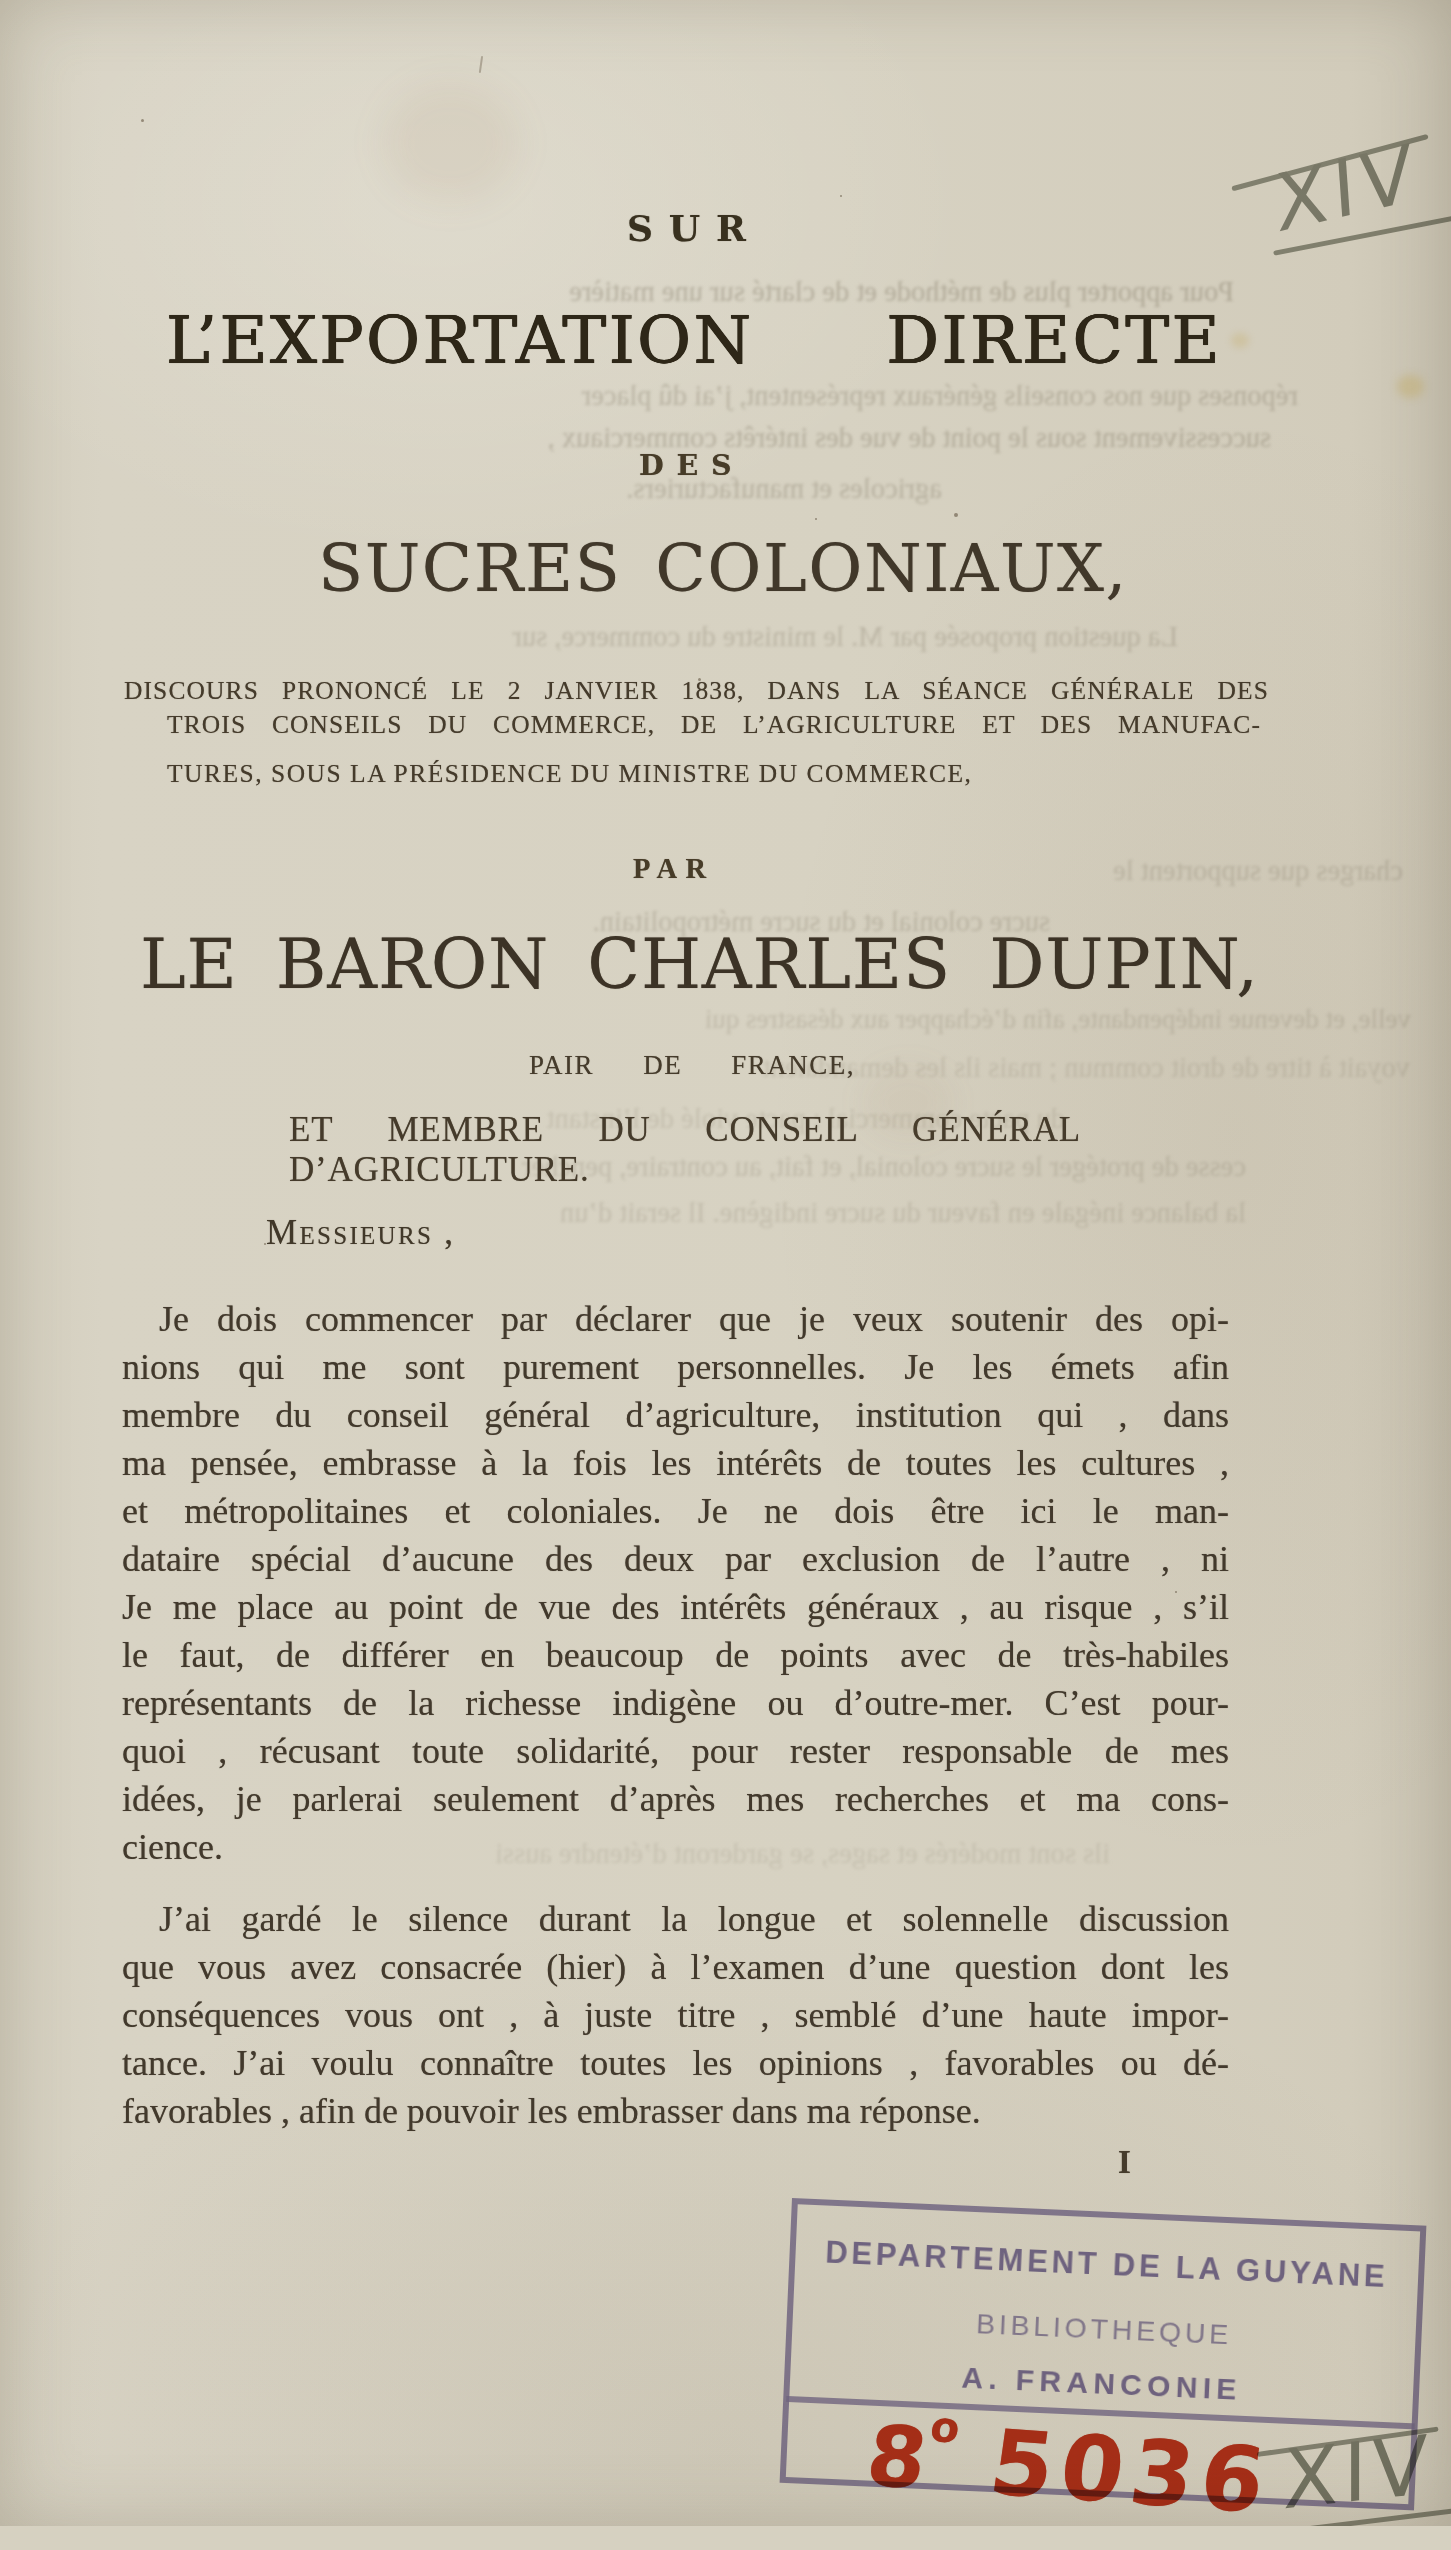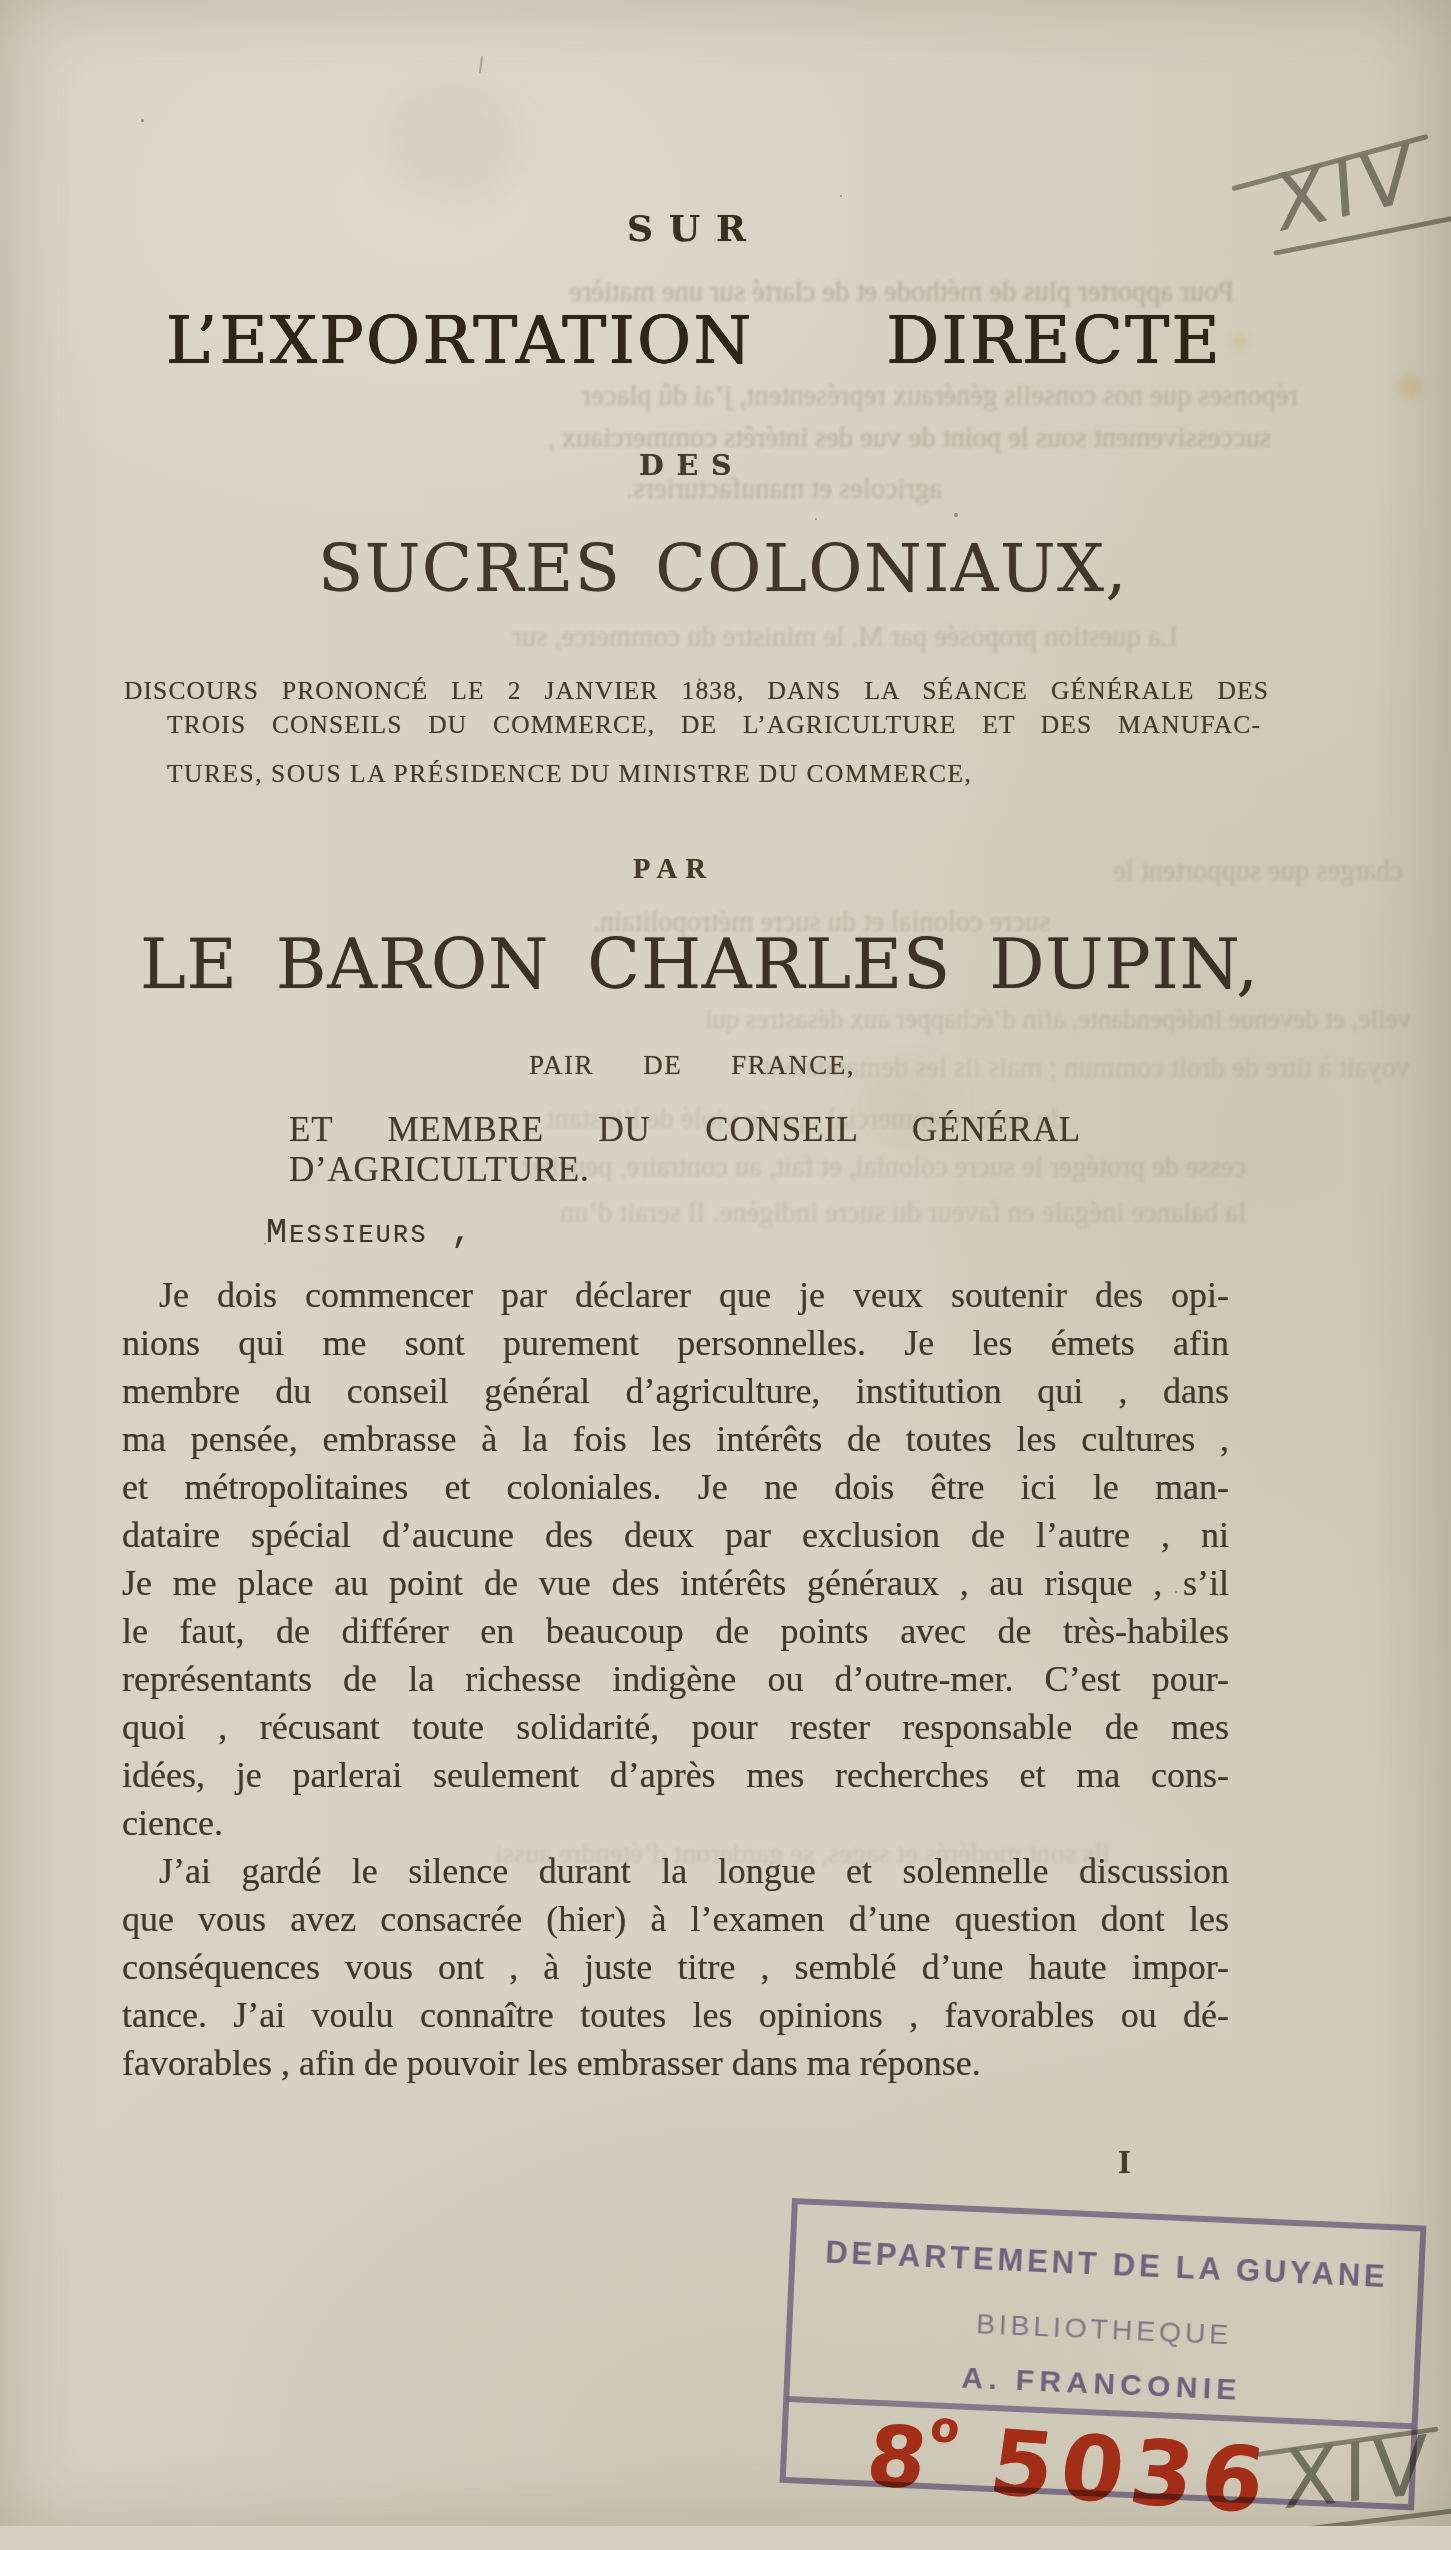--- a/index.html
+++ b/index.html
@@ -24,25 +24,25 @@
   .des{left:639px;top:448px;font-family:"DejaVu Serif",serif;font-weight:bold;font-size:28.5px;letter-spacing:12.8px;color:#473c28;}
   .subtitle{left:318px;top:530px;width:810px;margin:0;font-family:"DejaVu Serif",serif;font-weight:normal;font-size:66px;letter-spacing:1.5px;color:#41382a;}
   .disc{font-size:25.5px;letter-spacing:1.1px;color:#453b2b;}
   .disc1{left:124px;top:660px;width:1145px;margin-top:16px;}
   .disc2{left:167px;top:710px;width:1094px;}
   .disc3{left:167px;top:759px;letter-spacing:1.5px;}
   .par{left:633px;top:853px;font-weight:bold;font-size:28.5px;letter-spacing:8.3px;color:#473c28;}
   .author{left:140px;top:924px;width:1119px;margin:0;font-family:"DejaVu Serif",serif;font-size:69px;letter-spacing:0.8px;color:#3c3326;}
   .at1{left:529px;top:1050px;width:326px;font-size:27px;letter-spacing:1.5px;color:#453b2b;}
   .at2{left:289px;top:1110px;width:792px;font-size:35px;letter-spacing:0.8px;color:#453b2b;}
-  .salutation{left:266px;top:1213px;font-variant:small-caps;font-size:35px;letter-spacing:2.3px;color:#413829;font-family:Liberation Mono, monospace;}
+  .salutation{left:266px;top:1213px;font-variant:small-caps;font-size:35px;letter-spacing:2.3px;color:#413829;}
   
   .body-block{left:122px;top:1271px;width:1107px;font-size:36px;line-height:48px;color:#42392c;}
   .bl{text-align:justify;text-align-last:justify;}
-  .bl.ind{text-indent:37px;}
+  .bl.ind{text-indent:37px;margin-top:24px;}
   .bl.end{text-align:left;text-align-last:auto;}
   .sig{left:1118px;top:2144px;font-size:33px;font-weight:bold;color:#463c2c;}
   
   .g{transform:scaleX(-1);filter:blur(1.7px);color:#6e6450;font-size:28.5px;white-space:nowrap;overflow:hidden;mix-blend-mode:multiply;}
   
   .stamp{left:792px;top:2198px;width:623px;height:273px;border:6.8px solid rgba(139,128,176,.85);transform:rotate(2.5deg);transform-origin:top left;mix-blend-mode:multiply;filter:blur(0.3px);}
   .stamp .sline{position:absolute;width:100%;text-align:center;font-family:"Liberation Sans",sans-serif;color:#877cae;}
   .stamp .s1{top:28.5px;font-weight:bold;font-size:31px;letter-spacing:3.8px;}
   .stamp .s2{top:95px;font-size:28.5px;letter-spacing:3.8px;opacity:.8;filter:blur(0.5px);}
   .stamp .s3{top:149px;font-weight:bold;font-size:30px;letter-spacing:5.3px;}

